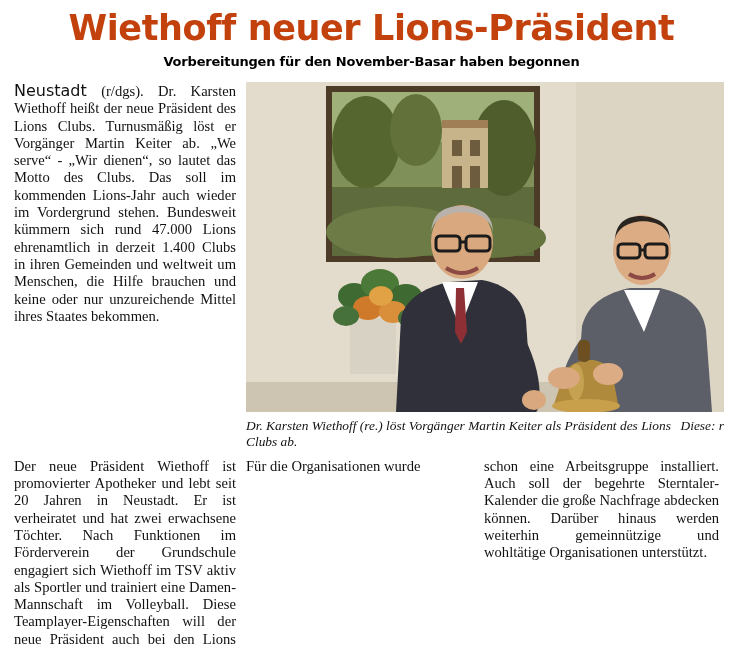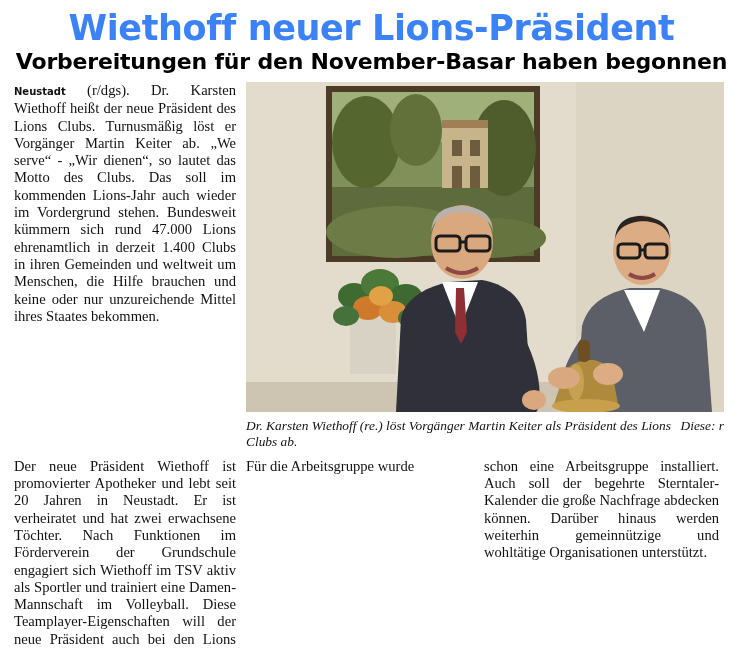--- a/index.html
+++ b/index.html
@@ -22,27 +22,27 @@
     padding: 4px 12px 0 14px;
   }
   .headline {
     text-align: center;
     font-family: "DejaVu Sans", sans-serif;
     font-weight: bold;
     font-size: 35px;
     line-height: 40px;
     letter-spacing: -0.4px;
     margin: 4px 0 2px 0;
-    color: #3b82f6;
+    color: #c2410c;
   }
   .subhead {
     text-align: center;
     font-family: "DejaVu Sans", sans-serif;
     font-weight: bold;
-    font-size: 22px;
+    font-size: 13px;
     line-height: 24px;
     letter-spacing: -0.2px;
     margin: 0 0 8px 0;
     color: #000;
   }
 
   
   .upper {
     display: flex;
     align-items: flex-start;
@@ -58,22 +58,22 @@
   }
   .col p {
     margin: 0;
   }
   .col-left {
     width: 222px;
     flex: 0 0 222px;
   }
   .lead-in {
     font-family: "DejaVu Sans", sans-serif;
-    font-weight: bold;
-    font-size: 10px;
+    font-weight: normal;
+    font-size: 16px;
   }
   .photo-block {
     width: 478px;
     flex: 0 0 478px;
   }
   .photo {
     position: relative;
     width: 478px;
     height: 330px;
     overflow: hidden;
@@ -202,20 +202,20 @@
     </div>
 
   </div>
 
   <div class="lower">
     <div class="col col-a">
       <p>Der neue Präsident Wiethoff ist promovierter Apotheker und lebt seit 20 Jahren in Neustadt. Er ist verheiratet und hat zwei erwachsene Töchter. Nach Funktionen im Förderverein der Grundschule engagiert sich Wiethoff im TSV aktiv als Sportler und trainiert eine Damen-Mannschaft im Volleyball. Diese Teamplayer-Eigenschaften will der neue Präsident auch bei den Lions anwenden.</p>
 
     </div>
     <div class="col col-b">
-      <p>Für die Arbeitsgruppe wurde</p>
+      <p>Für die Organisationen wurde</p>
     </div>
     <div class="col col-c">
       <p>schon eine Arbeitsgruppe installiert. Auch soll der begehrte Sterntaler-Kalender die große Nachfrage abdecken können. Darüber hinaus werden weiterhin gemeinnützige und wohltätige Organisationen unterstützt.</p>
     </div>
   </div>
 
 </div>
 
 </body></html>

